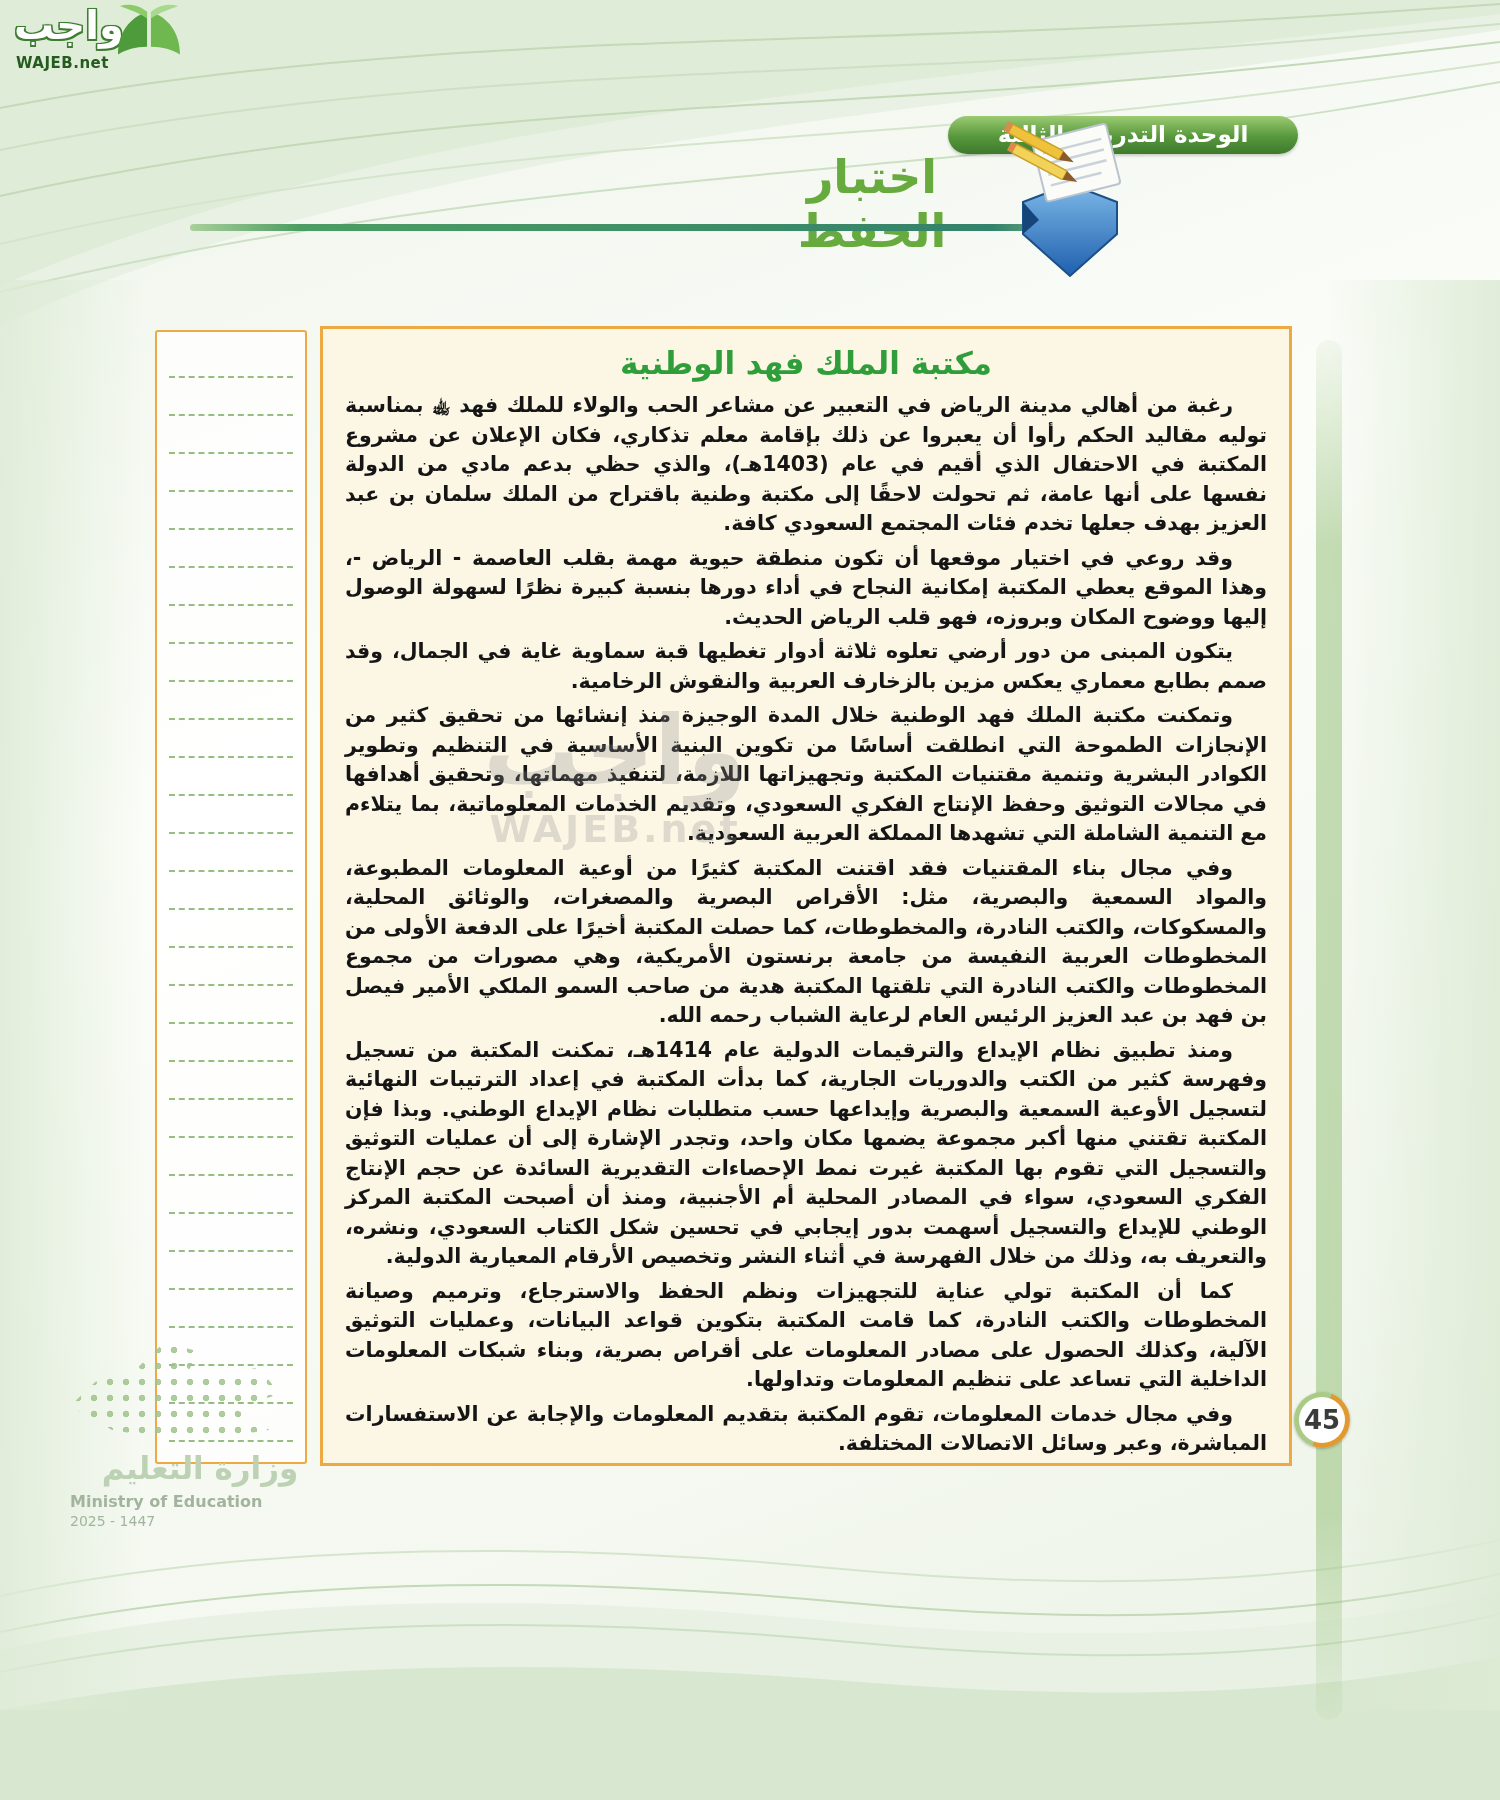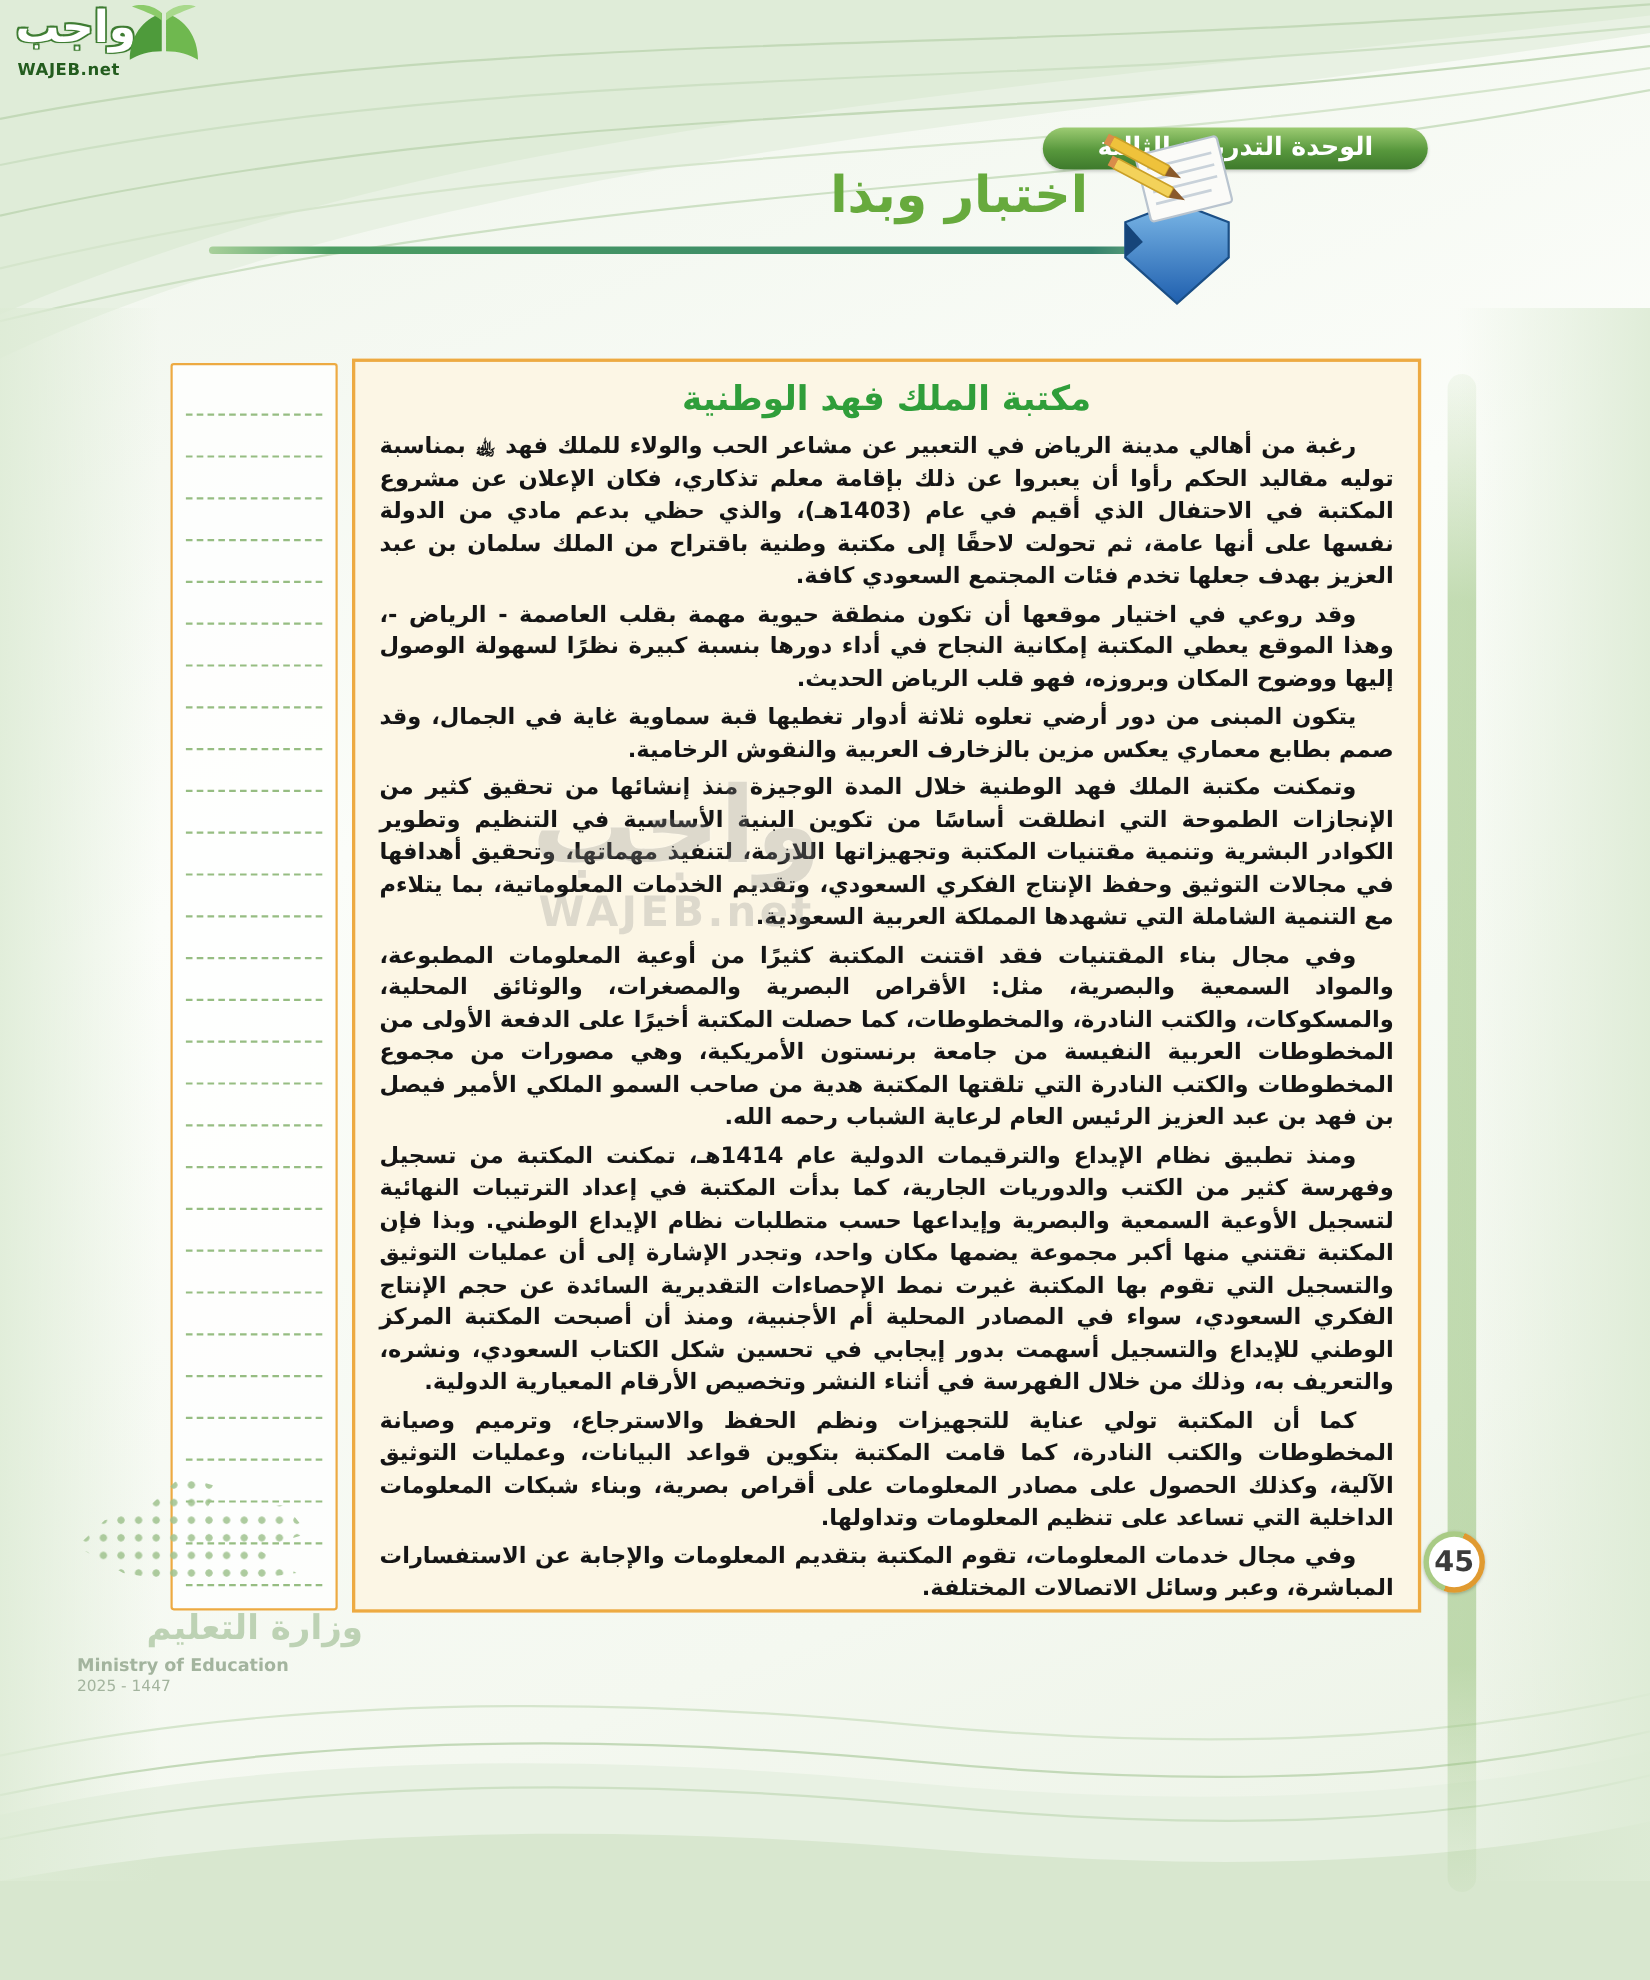--- a/index.html
+++ b/index.html
@@ -53,21 +53,21 @@
   .page-badge{position:absolute;left:1294px;top:1392px;width:56px;height:56px;border-radius:50%;z-index:4;
         background:conic-gradient(from 20deg,#e09a30 0 180deg,#a9cb85 180deg 360deg);display:flex;box-shadow:0 1px 3px rgba(0,0,0,.25)}
   .page-badge-inner{width:46px;height:46px;border-radius:50%;background:#fff;margin:auto;display:flex;align-items:center;
         justify-content:center;font-size:26px;font-weight:900;color:#3b3b3b}
 
   
   .ministry{position:absolute;left:70px;top:1342px;width:260px;z-index:2}
   .ministry-dots{width:210px;height:100px;opacity:.85;
         background-image:radial-gradient(circle,#9fc28e 3px,rgba(0,0,0,0) 3.6px);background-size:16px 16px;
         clip-path:polygon(45% 0,62% 10%,55% 33%,90% 26%,100% 52%,78% 66%,95% 88%,55% 100%,20% 88%,0 64%,12% 40%,30% 30%)}
-  .ministry-ar{margin-top:20px;font-size:31px;font-weight:900;color:#bdd2b4;direction:rtl;text-align:right}
+  .ministry-ar{margin-top:8px;font-size:31px;font-weight:900;color:#bdd2b4;direction:rtl;text-align:center}
   .ministry-en{margin-top:6px;font-size:16px;color:#a3b49e;font-weight:bold}
   .ministry-years{margin-top:2px;font-size:14px;color:#a3b49e}
 </style>
 </head>
 <body>
 
 <div class="page">
 
   <svg class="bg bg-top" width="1500" height="340" viewBox="0 0 1500 340">
     <path d="M0,0 L1500,0 L1500,30 C1060,96 740,118 430,188 C280,220 125,266 0,326 Z" fill="#e8f1e3"></path>
@@ -95,21 +95,21 @@
       <path d="M8,52 C8,30 20,14 38,8 L38,44 C26,44 16,47 8,52 Z" fill="#4e9b3b"></path>
       <path d="M72,52 C72,30 60,14 42,8 L42,44 C54,44 64,47 72,52 Z" fill="#6fb84f"></path>
       <path d="M38,8 C30,1 19,-1 10,2 C20,6 30,9 38,15 Z" fill="#8ccb6a"></path>
       <path d="M42,8 C50,1 61,-1 70,2 C60,6 50,9 42,15 Z" fill="#a9d98c"></path>
     </svg>
     <div class="wajeb-site">WAJEB.net</div>
   </div>
 
   <div class="unit-banner">الوحدة التدريبية الثالثة</div>
 
-  <h1 class="page-title">اختبار وبذا</h1>
+  <h1 class="page-title">اختبار الحفظ</h1>
   <div class="title-divider"></div>
   <svg class="pretest-icon" width="150" height="165" viewBox="0 0 150 165">
     <defs>
       <linearGradient id="bluegrad" x1="0" y1="0" x2="0" y2="1">
         <stop offset="0" stop-color="#7db9e8"></stop>
           <stop offset="1" stop-color="#1f5fae"></stop>
       </linearGradient>
     </defs>
     <g>
       <polygon points="28,86 75,68 122,86 122,118 75,160 28,118" fill="url(#bluegrad)" stroke="#1b4f86" stroke-width="2"></polygon>

